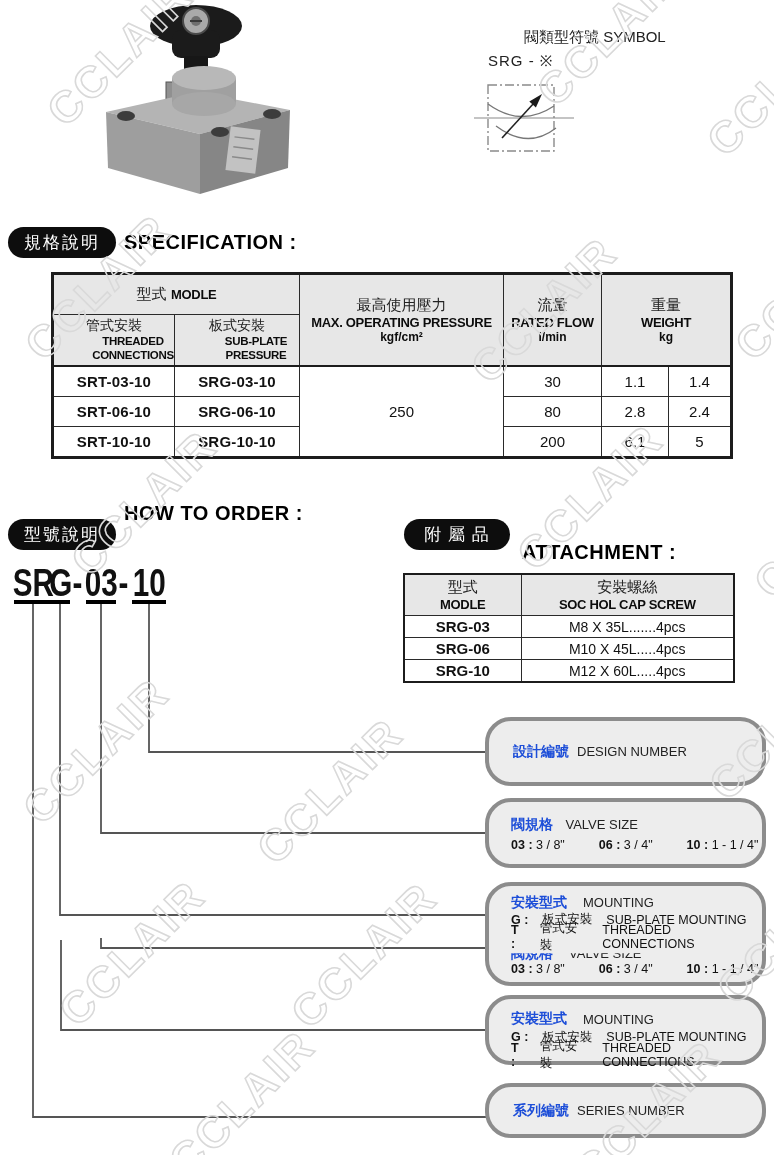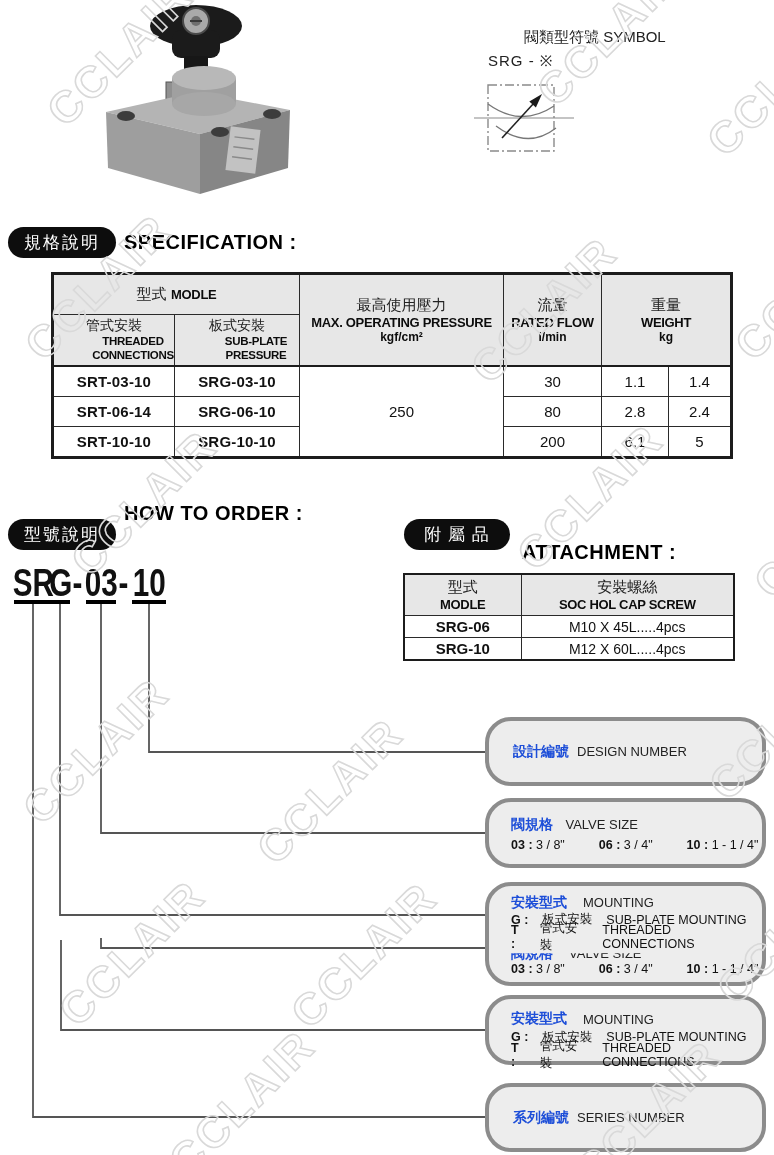--- a/index.html
+++ b/index.html
@@ -158,21 +158,21 @@
     <tbody>
       <tr>
         <td class="model-cell">SRT-03-10</td>
         <td class="model-cell">SRG-03-10</td>
         <td rowspan="3">250</td>
         <td>30</td>
         <td>1.1</td>
         <td>1.4</td>
       </tr>
       <tr>
-        <td class="model-cell">SRT-06-14</td>
+        <td class="model-cell">SRT-06-10</td>
         <td class="model-cell">SRG-06-10</td>
         <td>80</td>
         <td>2.8</td>
         <td>2.4</td>
       </tr>
       <tr>
         <td class="model-cell">SRT-10-10</td>
         <td class="model-cell">SRG-10-10</td>
         <td>200</td>
         <td>6.1</td>
@@ -227,20 +227,24 @@
           <div class="en-b">MODLE</div>
         </th>
         <th>
           <div class="zh">安裝螺絲</div>
           <div class="en-b">SOC HOL CAP SCREW</div>
         </th>
       </tr>
     </thead>
     <tbody>
       <tr>
+        <td style="font-weight:bold;font-size:15px;">SRG-03</td>
+        <td>M8 X 35L.......4pcs</td>
+      </tr>
+      <tr>
         <td style="font-weight:bold;font-size:15px;">SRG-06</td>
         <td>M10 X 45L.....4pcs</td>
       </tr>
       <tr>
         <td style="font-weight:bold;font-size:15px;">SRG-10</td>
         <td>M12 X 60L.....4pcs</td>
       </tr>
     </tbody>
   </table>
 
@@ -297,21 +301,21 @@
       <span>板式安裝</span>
       <span>SUB-PLATE MOUNTING</span>
     </div>
     <div class="m-line" style="height:18px;">
       <b>T :</b>
       <span>管式安裝</span>
       <span>THREADED CONNECTIONS</span>
     </div>
   </div>
 
-  <div class="callout" style="top:1083px;height:69px;display:flex;align-items:center;padding-left:24px;">
+  <div class="callout" style="top:1083px;height:55px;display:flex;align-items:center;padding-left:24px;">
     <span class="ttl-zh">系列編號</span>
     <span class="ttl-en">SERIES NUMBER</span>
   </div>
 
   <div class="wm" style="left:28px;top:28px;">CCLAIR</div>
   <div class="wm" style="left:518px;top:8px;">CCLAIR</div>
   <div class="wm" style="left:688px;top:58px;">CCLAIR</div>
   <div class="wm" style="left:6px;top:262px;">CCLAIR</div>
   <div class="wm" style="left:452px;top:285px;">CCLAIR</div>
   <div class="wm" style="left:716px;top:262px;">CCLAIR</div>

